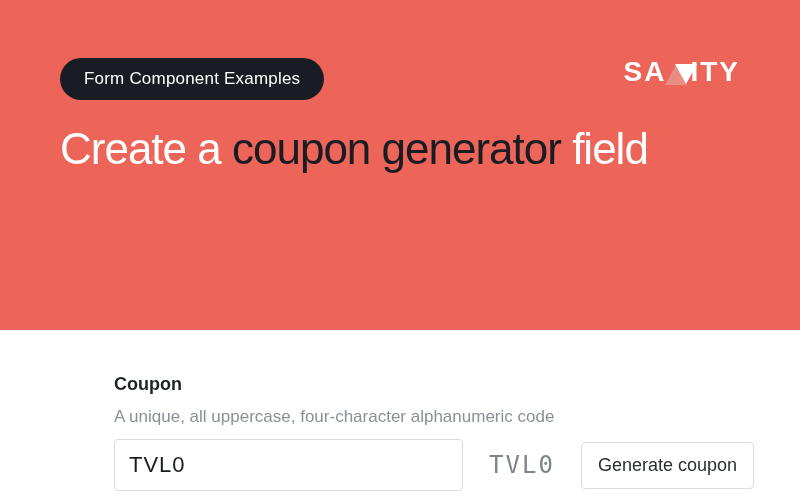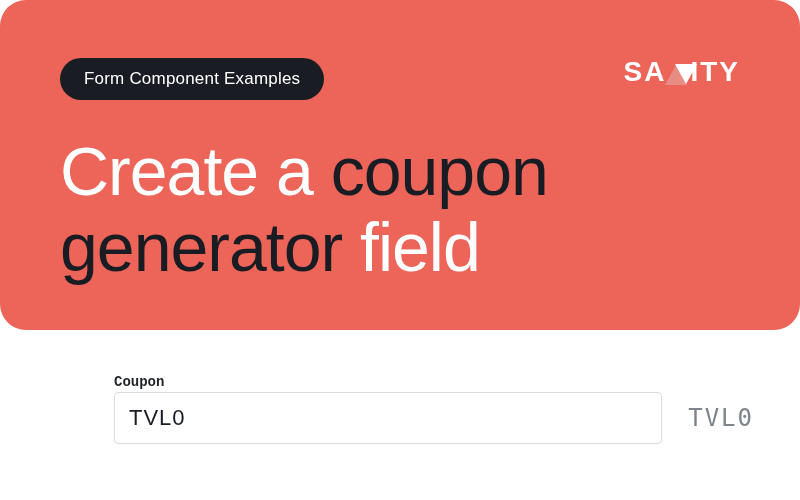--- a/index.html
+++ b/index.html
@@ -3,21 +3,20 @@
 <meta charset="utf-8">
 <style>
   * { box-sizing: border-box; margin: 0; padding: 0; }
   html, body { width: 800px; height: 500px; overflow: hidden; font-family: -apple-system, BlinkMacSystemFont, "Segoe UI", Helvetica, Arial, sans-serif; }
   .hero {
     background: #ed6459;
     width: 100%;
     height: 330px;
     padding: 58px 60px 0 60px;
     position: relative;
-    border-radius: 26px;
   }
   .pill {
     display: inline-block;
     background: #1a1c23;
     color: #ffffff;
     font-size: 17px;
     font-weight: 500;
     padding: 11px 24px;
     border-radius: 999px;
     letter-spacing: 0.2px;
@@ -49,38 +48,37 @@
     display: inline-block;
     width: 0; height: 0;
     border-left: 11px solid transparent;
     border-right: 11px solid transparent;
     border-top: 20px solid #ffffff;
     margin: 0 -11px 0 -11px;
     position: relative;
     top: 2px;
   }
   .headline {
-    margin-top: 33px;
-    font-size: 68px;
+    margin-top: 24px;
+    font-size: 44px;
     line-height: 1.12;
     font-weight: 400;
     letter-spacing: -1px;
   }
   .headline .w-white { color: #ffffff; }
   .headline .w-dark { color: #1a1c23; }
   .form-area {
     background: #ffffff;
     padding: 44px 60px 0 114px;
   }
   .field-label {
     color: #1f2328;
-    font-size: 14px;
+    font-size: 18px;
     font-weight: 600;
-    margin-bottom: 2px;
-    font-family: Liberation Mono, monospace;
+    margin-bottom: 12px;
   }
   .field-desc {
     color: #8b9097;
     font-size: 17px;
     font-weight: 400;
     margin-bottom: 12px;
   }
   .field-row {
     display: flex;
     align-items: center;
@@ -132,17 +130,19 @@
       <span class="sa" style="margin-left:4px;">ITY</span>
   </div>
 
   <h1 class="headline">
     <span class="w-white">Create a </span><span class="w-dark">coupon generator</span><span class="w-white"> field</span>
   </h1>
 </div>
 
 <div class="form-area">
   <div class="field-label">Coupon</div>
+  <div class="field-desc">A unique, all uppercase, four-character alphanumeric code</div>
   <div class="field-row">
     <input class="text-input" type="text" value="TVL0" style="">
     <span class="preview">TVL0</span>
+    <button class="gen-btn">Generate coupon</button>
   </div>
 </div>
 
 </body></html>

